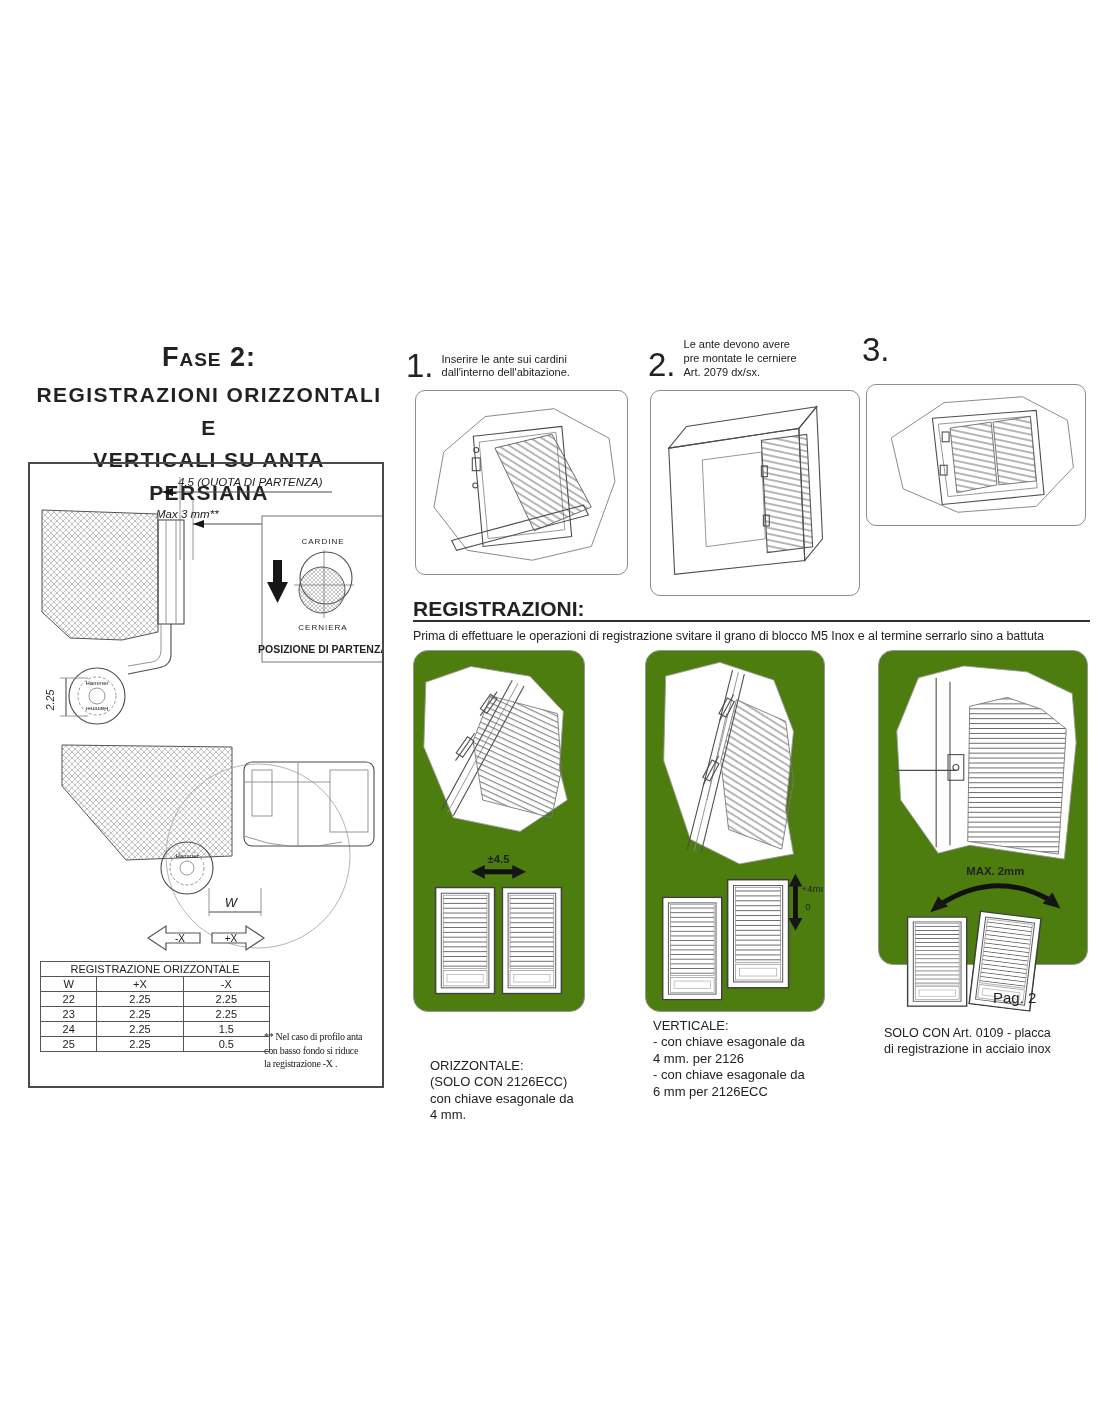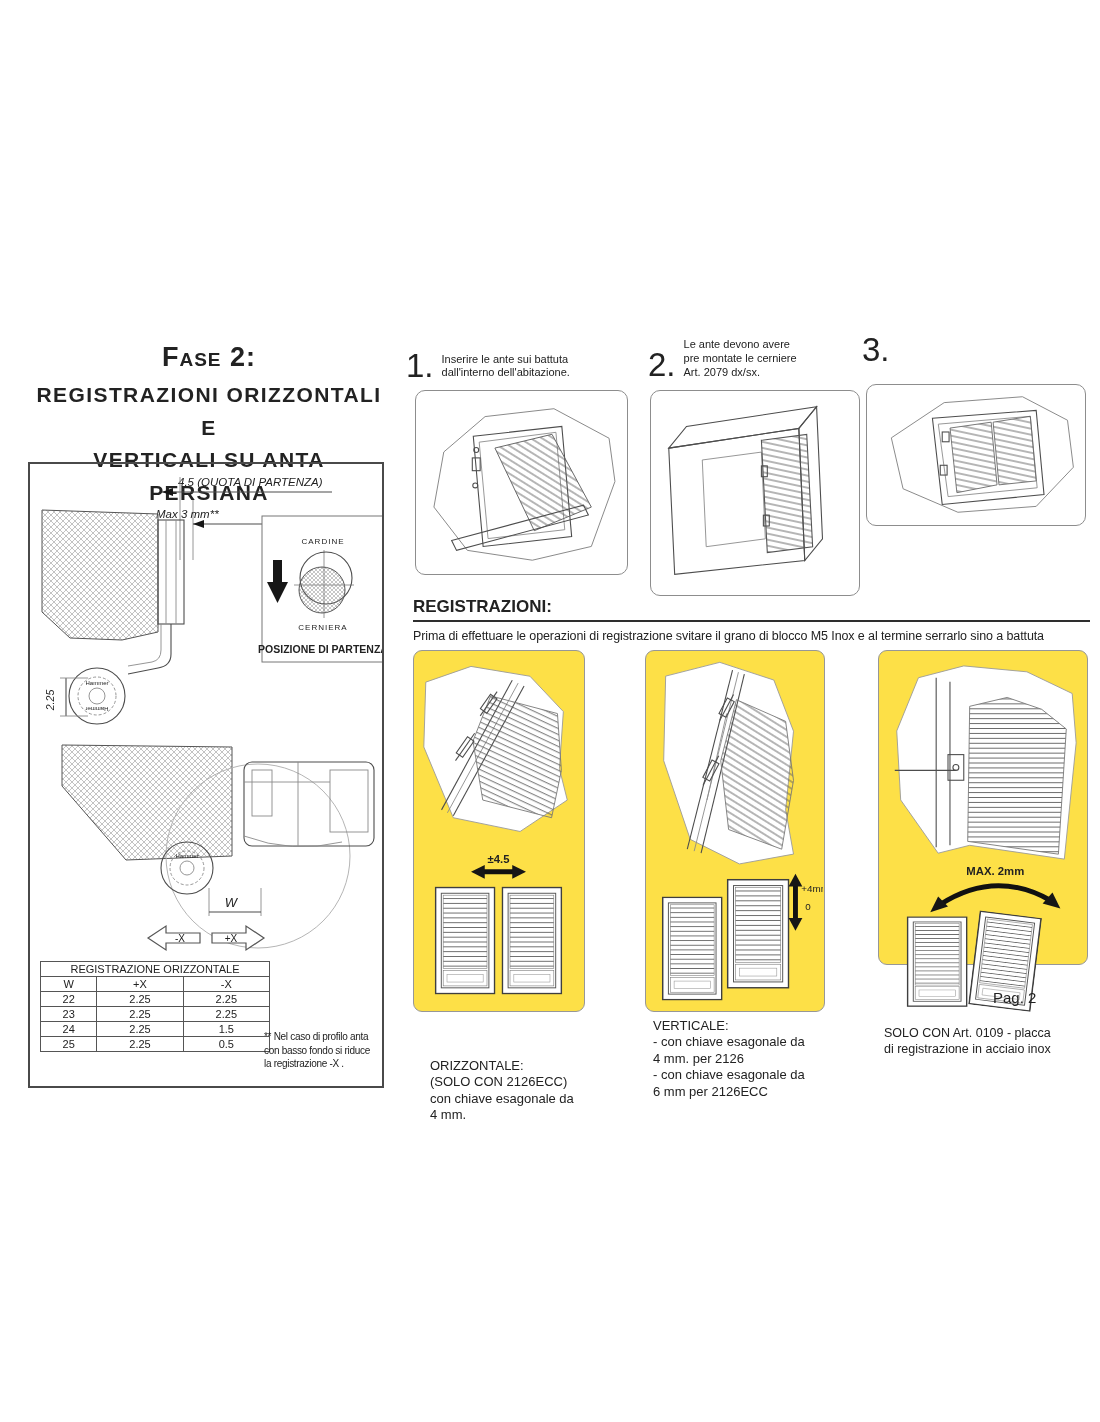--- a/index.html
+++ b/index.html
@@ -18,32 +18,32 @@
   .it{font-style:italic;}
   .ln{stroke:#4d4d4d;fill:none;stroke-width:1.1;}
   .lnt{stroke:#8a8a8a;fill:none;stroke-width:0.9;}
   .dk{fill:#161616;stroke:none;}
   .tbl-wrap{left:10px;top:497px;width:230px;}
   table.reg{border-collapse:collapse;width:100%;}
   table.reg td{border:1px solid #555;text-align:center;padding:1px 2px;font-size:11px;}
   td.t-title{font-size:14px;font-weight:normal;border:2px solid #333;padding:2px 0;}
   td.t-head{font-size:12px;padding:2px 0;}
   .note{left:234px;top:566px;width:126px;font-size:10px;letter-spacing:-0.3px;
-        line-height:1.35;white-space:pre-line;}
+        line-height:1.35;white-space:pre-line;font-family:Liberation Serif, serif;}
   
   .step-head{position:absolute;display:flex;gap:8px;align-items:flex-end;}
   .step-num{font-size:33px;line-height:0.85;}
   .step-text{font-size:11px;line-height:1.25;white-space:pre-line;}
   .step-box{border:1.3px solid #8d8d8d;border-radius:10px;box-sizing:border-box;background:#fff;}
   
-  .reg-heading{left:413px;top:597px;font-size:17px;font-weight:bold;}
+  .reg-heading{left:413px;top:597px;font-size:21px;font-weight:bold;}
   .reg-rule{left:413px;top:620px;width:677px;height:2.4px;background:#2e2e2e;}
   .reg-intro{left:413px;top:629px;width:690px;font-size:12.5px;letter-spacing:-0.1px;white-space:nowrap;}
   
-  .panel{border:1.3px solid #979797;border-radius:9px;box-sizing:border-box;background:#fde047;}
+  .panel{border:1.3px solid #979797;border-radius:15px;box-sizing:border-box;background:#4d7c0f;}
   .caption{font-size:13px;line-height:1.26;white-space:pre-line;}
   .cap3{font-size:12.5px;}
   .pag{left:993px;top:989px;font-size:15px;}
 </style>
 </head>
 <body>
 
 <div class="page">
 
   <svg width="0" height="0" style="position:absolute" aria-hidden="true">
@@ -199,21 +199,21 @@
         </tbody>
       </table>
     </div>
     <div class="abs note">** Nel caso di profilo anta
 con basso fondo si riduce
 la registrazione -X .</div>
   </div>
 
   <div class="step-head" style="left:406px;top:352px;">
     <span class="step-num">1.</span>
-    <span class="step-text" style="width:190px">Inserire le ante sui battuta
+    <span class="step-text" style="width:190px">Inserire le ante sui cardini
 dall'interno dell'abitazione.</span>
   </div>
   <div class="step-head" style="left:648px;top:338px;">
     <span class="step-num">2.</span>
     <span class="step-text" style="width:170px">Le ante devono avere
 pre montate le cerniere
 Art. 2079 dx/sx.</span>
   </div>
   <div class="step-head" style="left:862px;top:336px;">
     <span class="step-num">3.</span>

